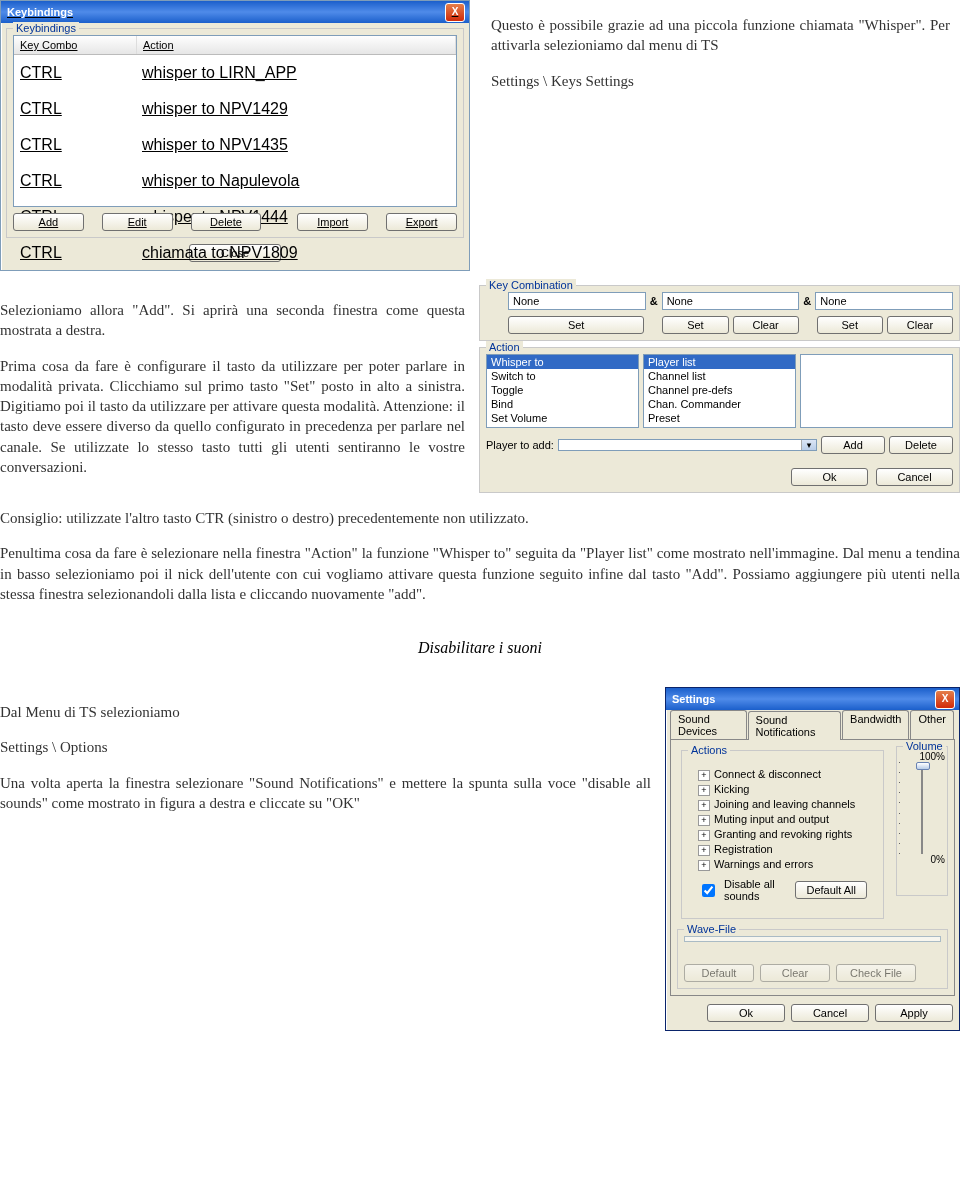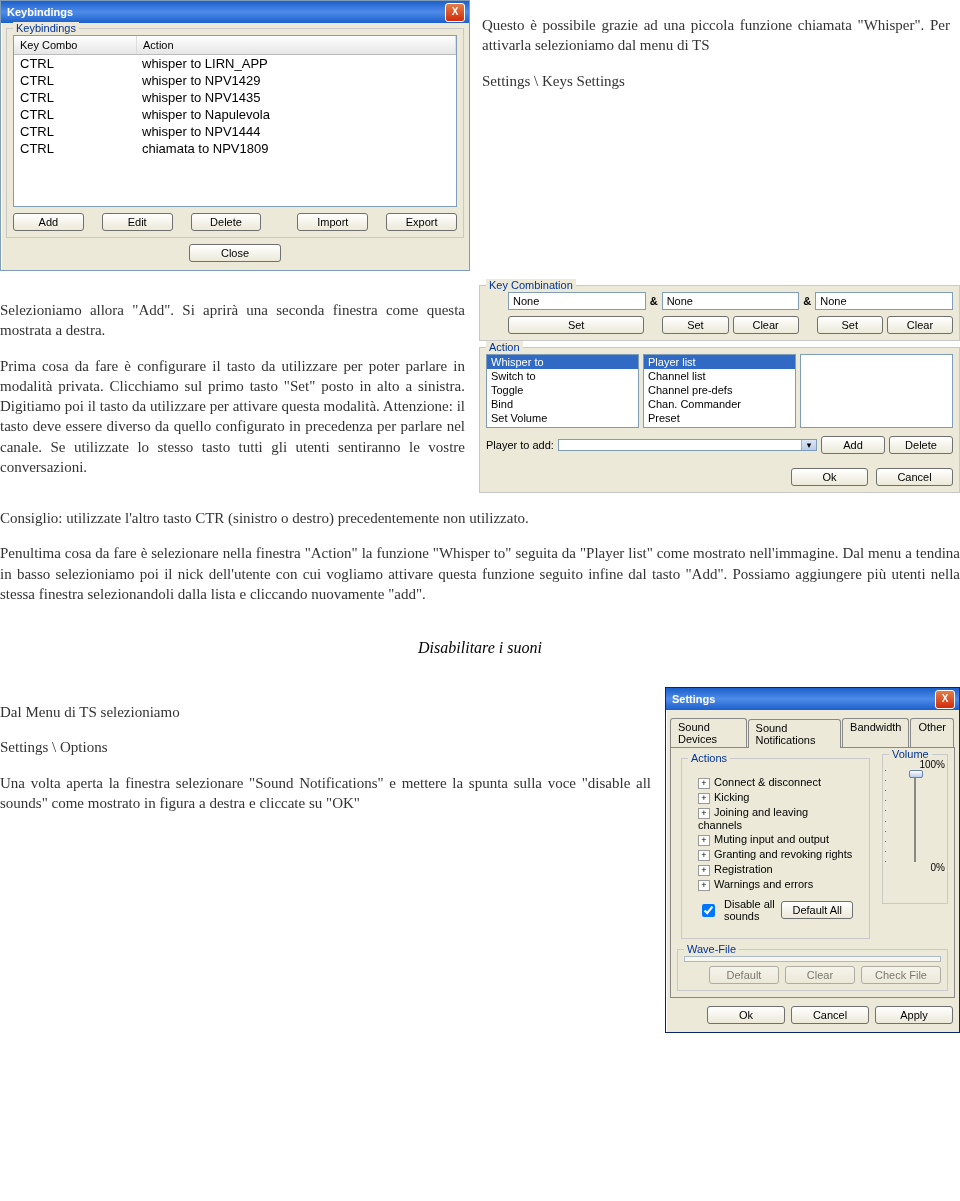--- a/index.html
+++ b/index.html
@@ -82,21 +82,21 @@
     display: flex;
     background: linear-gradient(#fefefe, #e6e6e6);
     border-bottom: 1px solid #bbb;
   }
   .thead .th {
     padding: 3px 6px;
     border-right: 1px solid #ddd;
     font-size: 11px;
   }
   .trow { display: flex; }
-  .trow .td { padding: 1px 6px; font-size: 13px; }
+  .trow .td { padding: 9px 6px; font-size: 16px; }
 
   .para1 {
     margin: 0 10px 0 0;
     text-align: justify;
   }
 
   .ampersand { font-weight: bold; text-align: center; }
 
   .combo {
     background: #fff;
@@ -116,21 +116,21 @@
   }
   .listbox {
     background: #fff;
     border: 1px solid #7f9db9;
     font-size: 11px;
   }
   .listbox div { padding: 1px 4px; }
   .listbox .sel { background: #316ac5; color: #fff; }
 
   .settings-dialog { border: 1px solid #0a246a; width: 293px; }
-  .tabs { display: flex; padding: 8px 4px 0 4px; font-size: 11px; }
+  .tabs { display: flex; padding: 0 4px 0 4px; font-size: 11px; }
   .tab { border: 1px solid #888; border-bottom: none; padding: 2px 7px; background: #ece9d8; border-radius: 3px 3px 0 0; margin-right: 1px; }
   .tab.active { background: #ece9d8; position: relative; top: 1px; }
   .tree { font-size: 11px; }
   .tree div { padding: 1px 0; }
   .plus { display: inline-block; width: 10px; text-align: center; border: 1px solid #999; background: #fff; line-height: 9px; font-size: 9px; margin-right: 4px; }
   .slider {
     width: 2px; height: 92px; background: #888; margin: 0 auto; position: relative;
   }
   .slider::before {
     content: "";
@@ -152,21 +152,21 @@
     margin: 35px 0 30px;
   }
 
   .row.wrap-text { align-items: flex-start; }
 
 </style>
 </head>
 <body>
 
 <div class="row" style="margin-bottom: 14px;">
-  <div class="win" style="width: 468px; margin-right: 12px;">
+  <div class="win" style="width: 468px; margin-right: 21px; text-decoration: underline;">
     <div class="titlebar">
       <span class="ttl">Keybindings</span>
       <span class="x">X</span>
     </div>
     <div class="groupbox" style="margin:5px 5px 3px 5px;">
       <div class="gtitle">Keybindings</div>
       <div class="table" style="height: 170px;">
         <div class="thead">
           <div class="th" style="width: 110px;">Key Combo</div>
           <div class="th" style="flex:1;">Action</div>
@@ -330,21 +330,21 @@
               <div><span class="plus">+</span><span>Registration</span></div>
               <div><span class="plus">+</span><span>Warnings and errors</span></div>
             </div>
             <div style="display:flex; align-items:center; gap:6px; margin-top:6px;">
               <input type="checkbox" checked="" style="">
               <span style="flex:1">Disable all sounds</span>
               <span class="btn">Default All</span>
             </div>
           </div>
         </div>
-        <div style="width:66px;">
+        <div style="width:52px;">
           <div class="groupbox" style="margin:0; padding:4px 2px; height:150px; box-sizing:border-box;">
             <div class="gtitle">Volume</div>
             <div style="text-align:right; font-size:10px;">100%</div>
             <div style="display:flex; justify-content:center; gap:4px;">
               <div style="display:flex; flex-direction:column; justify-content:space-between; height:92px;">
                 <span class="dot"></span>
                   <span class="dot"></span>
                   <span class="dot"></span>
                   <span class="dot"></span>
                   <span class="dot"></span>
@@ -359,21 +359,21 @@
             </div>
             <div style="text-align:right; font-size:10px;">0%</div>
           </div>
         </div>
       </div>
       <div class="groupbox" style="margin:6px 0 0 0; padding:6px;">
         <div class="gtitle">Wave-File</div>
         <div class="combo" style="opacity:0.6;">
             <span></span>
           </div>
-        <div style="display:flex; justify-content:flex-end; gap:6px; margin-top:4px;">
+        <div style="display:flex; justify-content:flex-start; gap:6px; margin-top:22px;">
           <span class="btn" style="opacity:0.5; width:48px;">Default</span>
           <span class="btn" style="opacity:0.5; width:48px;">Clear</span>
           <span class="btn" style="opacity:0.5; width:58px;">Check File</span>
         </div>
       </div>
     </div>
     <div style="display:flex; justify-content:flex-end; gap:6px; padding:4px 6px 8px;">
       <span class="btn" style="width:56px">Ok</span>
       <span class="btn" style="width:56px">Cancel</span>
       <span class="btn" style="width:56px">Apply</span>

